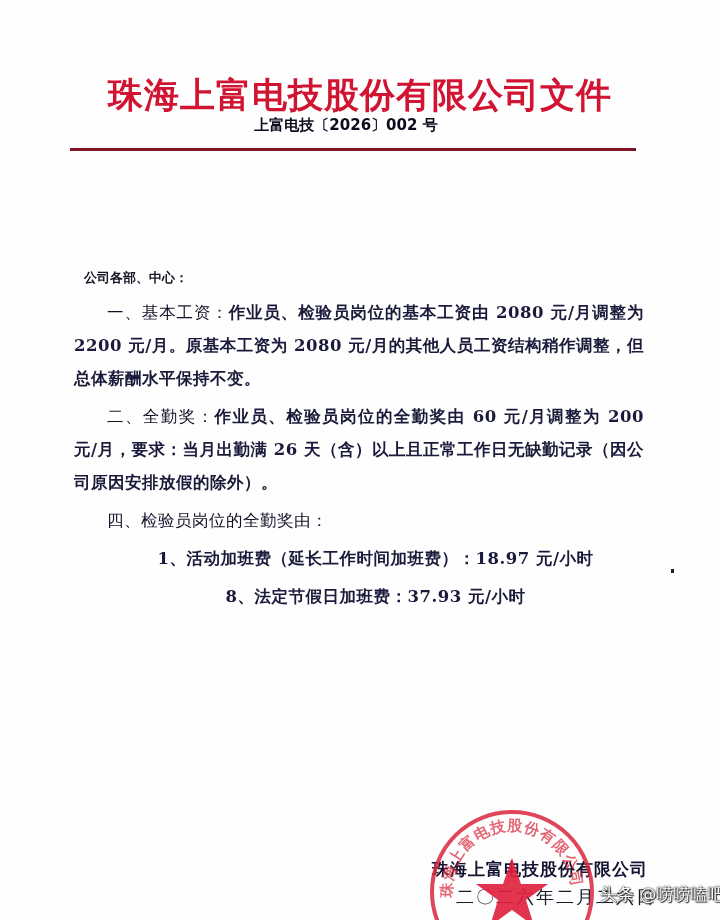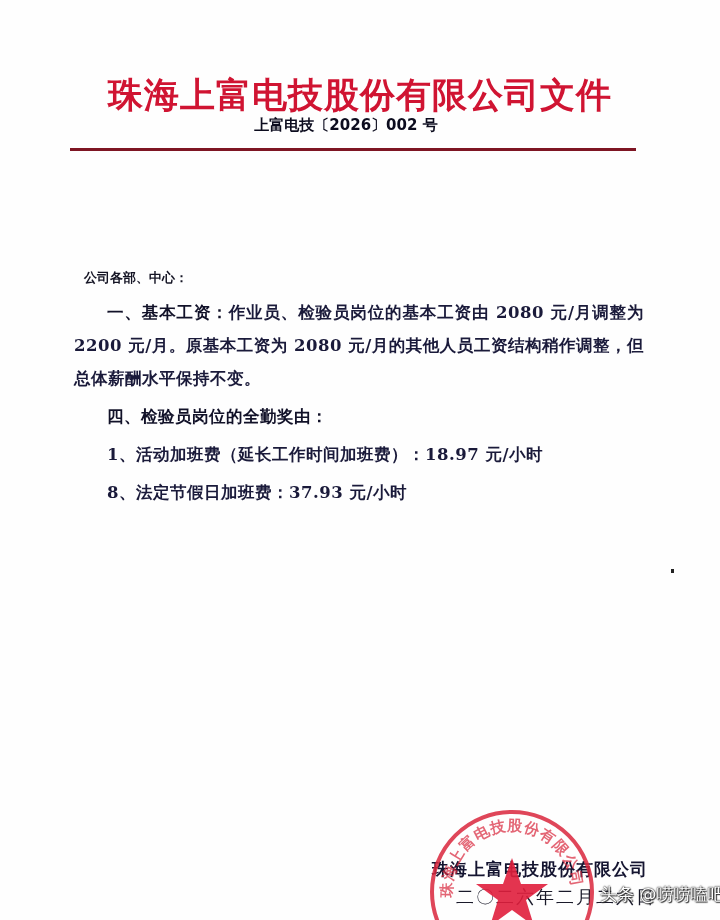--- a/index.html
+++ b/index.html
@@ -80,26 +80,27 @@
       font-size: 16.5px;
       line-height: 33px;
       letter-spacing: 0.5px;
     }
     .para {
       text-indent: 2em;
       margin: 0 0 5px 0;
       text-align: justify;
     }
     .para .lead {
-      font-weight: bold;
+      font-weight: normal;
       color: #111128;
     }
     .list-item {
       margin: 0 0 5px 0;
       padding-left: 2em;
+      text-align: center;
     }
     .signature {
       position: absolute;
       left: 432px; top: 856px;
       color: #141430;
       font-family: "DejaVu Serif", serif;
       font-weight: bold;
       font-size: 17px;
       line-height: 26px;
       letter-spacing: 1px;
@@ -154,20 +155,23 @@
 
 
   <div class="salutation">公司各部、中心：</div>
 
   <div class="body">
 
     <p class="para">
       <span class="lead">一、基本工资：</span><span>作业员、检验员岗位的基本工资由 2080 元/月调整为 2200 元/月。原基本工资为 2080 元/月的其他人员工资结构稍作调整，但总体薪酬水平保持不变。</span>
     </p>
 
+    <p class="para">
+      <span class="lead">二、全勤奖：</span><span>作业员、检验员岗位的全勤奖由 60 元/月调整为 200 元/月，要求：当月出勤满 26 天（含）以上且正常工作日无缺勤记录（因公司原因安排放假的除外）。</span>
+    </p>
 
 
     <p class="para">
       <span class="lead">四、检验员岗位的全勤奖由：</span>
     </p>
 
     <p class="list-item">
       <span>1、活动加班费（延长工作时间加班费）：</span><span>18.97 元/小时</span>
     </p>
     <p class="list-item">

